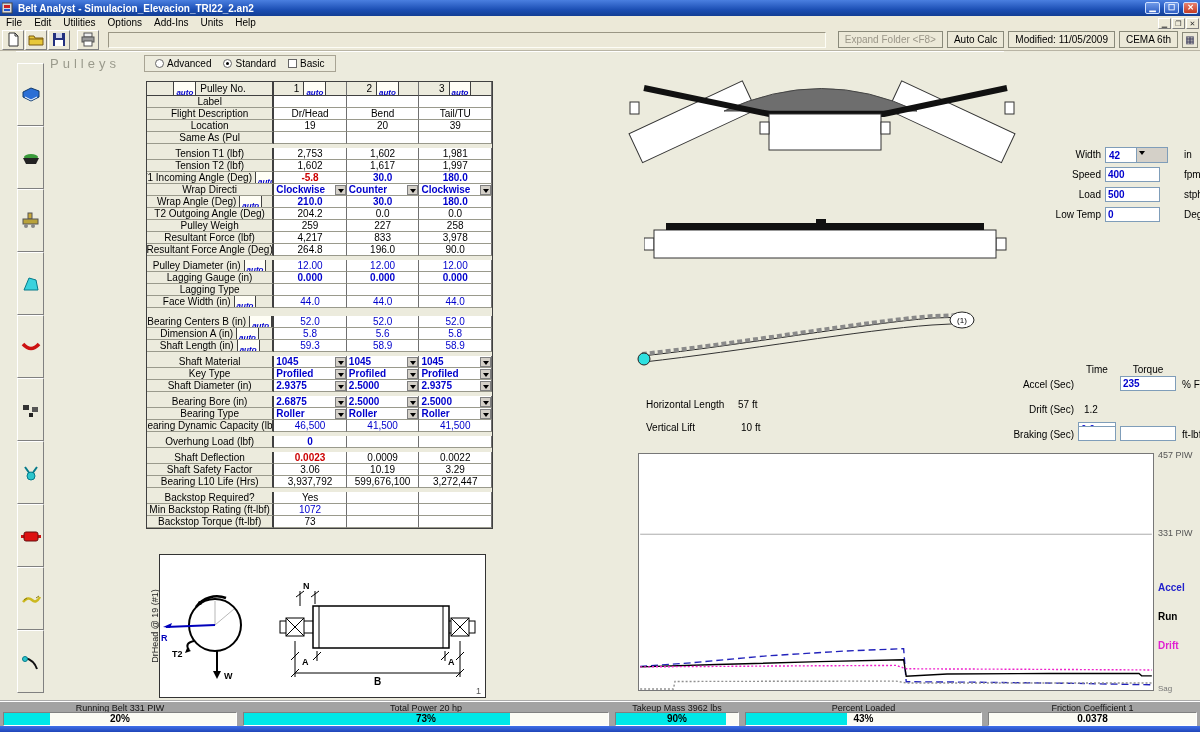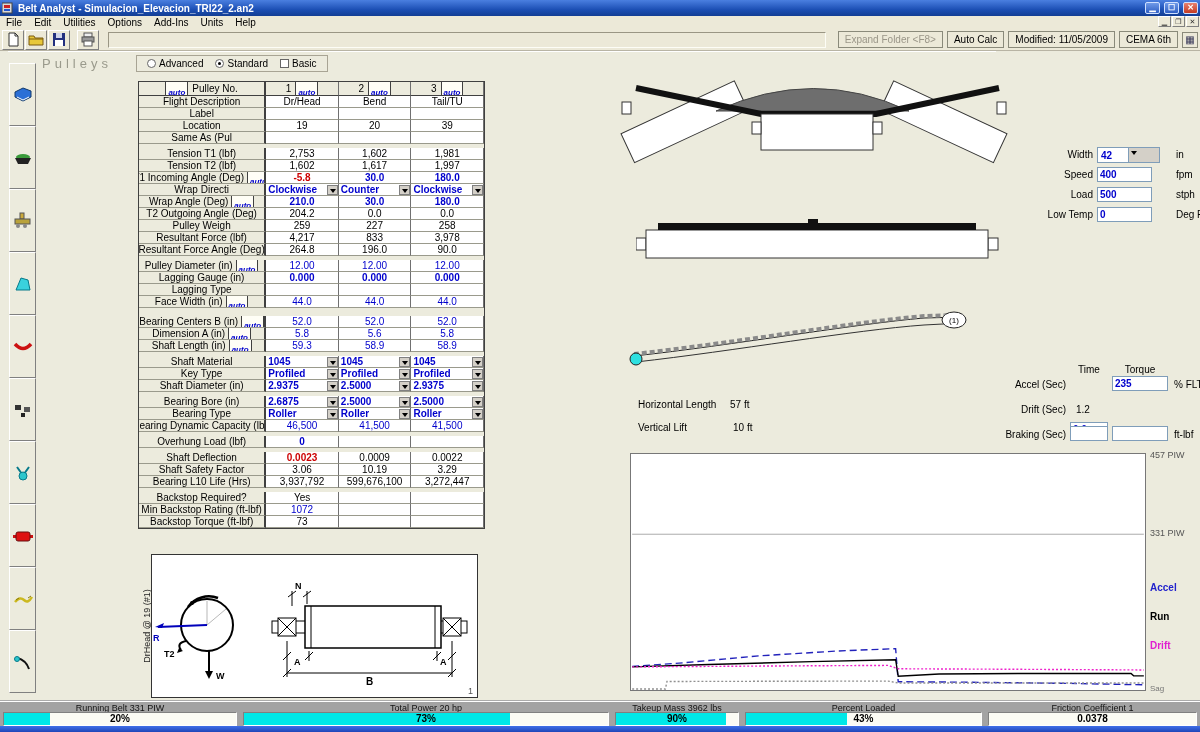--- a/index.html
+++ b/index.html
@@ -4,34 +4,34 @@
 <style>
   *{box-sizing:border-box;margin:0;padding:0}
   body{font-family:"Liberation Sans",sans-serif;background:#555}
   #screen{position:relative;width:1200px;height:732px;background:#ECEBDD;overflow:hidden}
   
   .titlebar{position:absolute;left:0;top:0;width:1200px;height:16px;background:linear-gradient(180deg,#4a7fe0,#1c4fb4 60%,#123e94);display:flex;align-items:center;color:#fff;font-size:10px;font-weight:bold;padding:0 2px;gap:4px}
   .titlebar .spacer{flex:1}
   .wbtn{width:15px;height:12px;border:1px solid #cfe0ff;border-radius:2px;background:linear-gradient(180deg,#6f9ae8,#2f5fc4);color:#fff;font-size:8px;line-height:10px;text-align:center}
   .wbtn.close{background:linear-gradient(180deg,#e8826f,#c43b22)}
   
-  .menubar{position:absolute;left:0;top:16px;width:1200px;height:13px;background:#ECE9D8;display:flex;align-items:flex-start;font-size:10px}
+  .menubar{position:absolute;left:0;top:16px;width:1200px;height:13px;background:#ECE9D8;display:flex;align-items:flex-end;font-size:10px}
   .menuitem{padding:0 6px;height:13px;line-height:13px}
   .menubar .spacer{flex:1}
   .mbtn{width:13px;height:11px;border:1px solid;border-color:#fff #808080 #808080 #fff;background:#ECE9D8;font-size:7px;line-height:9px;text-align:center;color:#333;margin-right:1px}
   
   .toolbar{position:absolute;left:0;top:29px;width:1200px;height:22px;background:#ECE9D8;border-bottom:1px solid #b8b4a4;display:flex;align-items:center;padding:0 2px}
   .tbtn{width:22px;height:20px;border:1px solid;border-color:#fff #808080 #808080 #fff;background:#ECE9D8;display:flex;align-items:center;justify-content:center;margin-right:1px}
   .tsep{width:6px}
   .tstrip{flex:1;height:16px;margin:0 8px;border:1px solid;border-color:#9a9684 #fdfdf6 #fdfdf6 #9a9684;background:#ECE9D8}
   .tpanel{height:17px;border:1px solid #8a8a7a;background:#ECE9D8;font-size:10px;display:flex;align-items:center;justify-content:center;margin-left:4px;padding:0 6px;white-space:nowrap}
   .tpanel.disabled{color:#9a9688}
   .tico{width:16px;height:16px;border:1px solid #8a8a7a;margin-left:4px;font-size:10px;line-height:14px;text-align:center;color:#335}
   
-  .main{position:absolute;left:8px;top:51px;width:988px;height:647px;background:#ECEBDD;border-top:1px solid #fff}
+  .main{position:absolute;left:16px;top:51px;width:988px;height:647px;background:#ECEBDD;border-top:1px solid #fff}
   
   .side{position:absolute;left:1px;top:11px;width:27px}
   .sbtn{width:27px;height:63px;border:1px solid;border-color:#fff #808080 #808080 #fff;background:#ECEBDD;display:flex;align-items:center;justify-content:center}
   
   .ptitle{position:absolute;left:34px;top:4px;font-size:13px;letter-spacing:4px;color:#9a9a8c}
   .modebox{position:absolute;left:128px;top:3px;height:17px;border:1px solid #a8a494;display:flex;align-items:center;gap:12px;padding:0 10px;font-size:10px}
   .modeopt{display:flex;align-items:center}
   .rad{width:9px;height:9px;border-radius:50%;background:#fff;border:1px solid #666;display:inline-block;position:relative;margin-right:3px}
   .rad.on::after{content:'';position:absolute;left:2px;top:2px;width:3px;height:3px;background:#000;border-radius:50%}
   .chk{width:9px;height:9px;background:#fff;border:1px solid #666;display:inline-block;margin-right:3px}
@@ -238,30 +238,30 @@
         <div class="vc">
             <span>2</span>
             <button class="auto">auto</button>
           </div>
         <div class="vc">
             <span>3</span>
             <button class="auto">auto</button>
           </div>
       </div>
       <div class="r">
+          <div class="lc">Label</div>
+          <div class="vc"></div>
+          <div class="vc"></div>
+          <div class="vc"></div>
+        </div>
+      <div class="r">
           <div class="lc">Flight Description</div>
           <div class="vc">Dr/Head</div>
           <div class="vc">Bend</div>
           <div class="vc">Tail/TU</div>
-        </div>
-      <div class="r">
-          <div class="lc">Label</div>
-          <div class="vc"></div>
-          <div class="vc"></div>
-          <div class="vc"></div>
         </div>
       <div class="r">
           <div class="lc">Location</div>
           <div class="vc">19</div>
           <div class="vc">20</div>
           <div class="vc">39</div>
         </div>
       <div class="r">
           <div class="lc">Same As (Pul</div>
           <div class="vc"></div>

